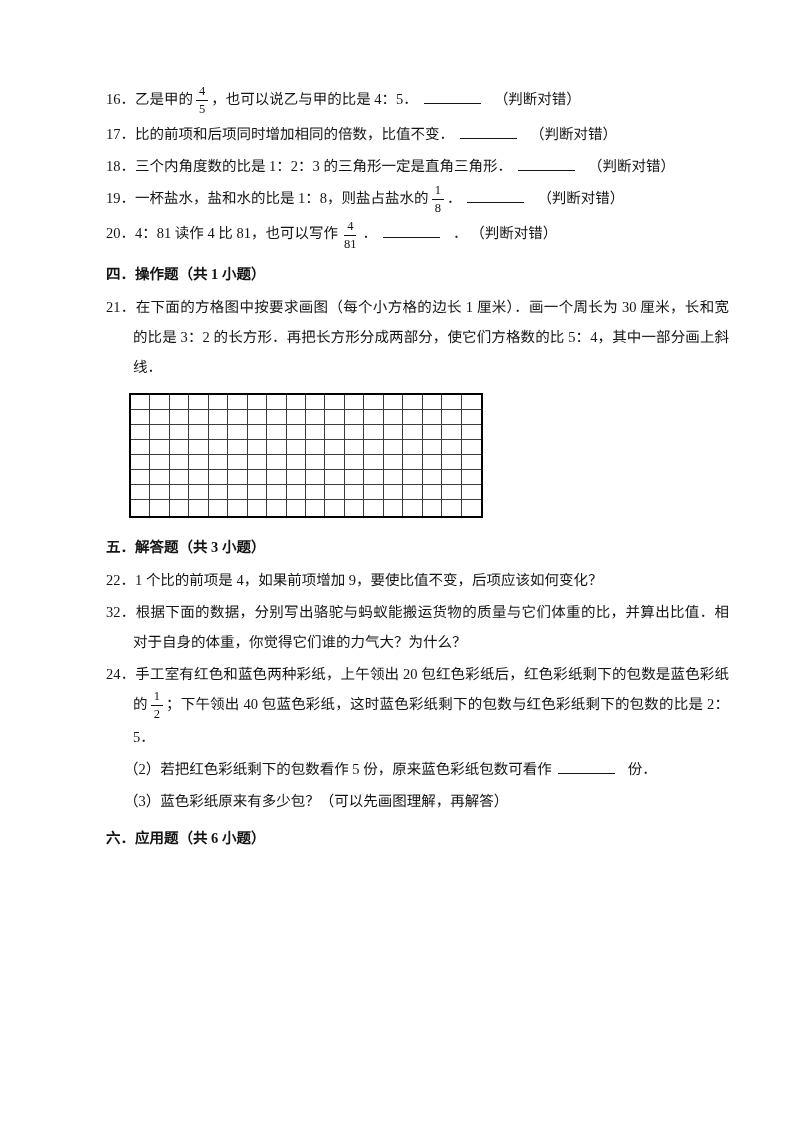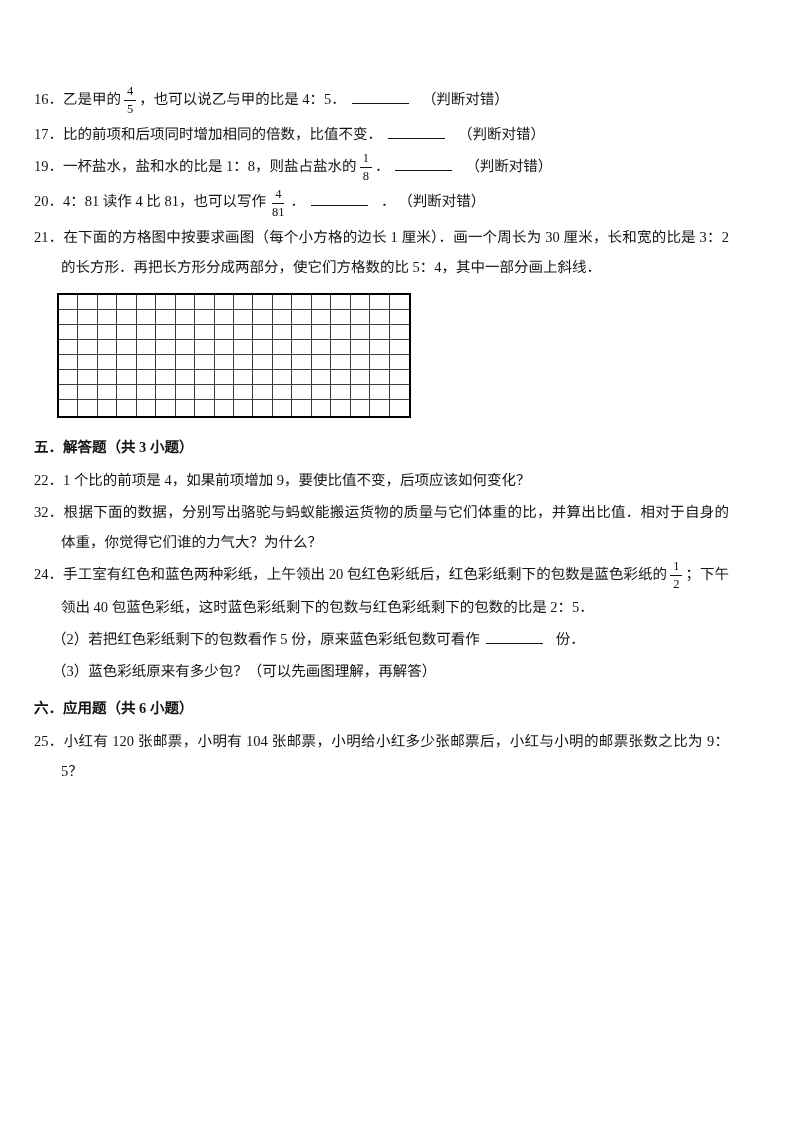--- a/index.html
+++ b/index.html
@@ -1,20 +1,20 @@
 <!DOCTYPE html>
 <html lang="zh-CN"><head>
 <meta charset="utf-8">
 <style>
   html, body { margin:0; padding:0; background:#ffffff; }
   .page {
     position: relative;
     width: 793px; height: 1122px;
     box-sizing: border-box;
-    padding: 84px 64px 0 34px;
+    padding: 84px 64px 0 106px;
     background: #ffffff;
     color: #141414;
     font-family: "Liberation Serif", "DejaVu Serif", serif;
     font-size: 14.5px;
     overflow: hidden;
   }
   .q {
     margin: 0 0 2px 0;
     line-height: 30px;
     padding-left: 27px;
@@ -75,31 +75,33 @@
 
 <div class="page">
 
   <p class="q"><span class="qno">16．</span><span>乙是甲的</span><span class="frac">
         <span class="fnum">4</span>
         <span class="fden">5</span>
       </span><span>，也可以说乙与甲的比是 4：5．</span><span class="blank"></span><span>（判断对错）</span></p>
 
   <p class="q"><span class="qno">17．</span><span>比的前项和后项同时增加相同的倍数，比值不变．</span><span class="blank"></span><span>（判断对错）</span></p>
 
+  <p class="q"><span class="qno">18．</span><span>三个内角度数的比是 1：2：3 的三角形一定是直角三角形．</span><span class="blank"></span><span>（判断对错）</span></p>
 
   <p class="q"><span class="qno">19．</span><span>一杯盐水，盐和水的比是 1：8，则盐占盐水的</span><span class="frac">
         <span class="fnum">1</span>
         <span class="fden">8</span>
       </span><span>．</span><span class="blank"></span><span>（判断对错）</span></p>
 
   <p class="q"><span class="qno">20．</span><span>4：81 读作 4 比 81，也可以写作</span><span class="frac">
         <span class="fnum">4</span>
         <span class="fden">81</span>
       </span><span>．</span><span class="blank"></span><span>．</span><span class="gap">（判断对错）</span></p>
 
+  <p class="sec">四．操作题（共 1 小题）</p>
 
   <p class="q"><span class="qno">21．</span><span>在下面的方格图中按要求画图（每个小方格的边长 1 厘米）．画一个周长为 30 厘米，长和宽的比是 3：2 的长方形．再把长方形分成两部分，使它们方格数的比 5：4，其中一部分画上斜线．</span></p>
 
   <div class="gridbox" style="grid-template-columns: repeat(18, 1fr); grid-template-rows: repeat(8, 1fr);">
       <div style="border-right: 1px solid rgb(60, 60, 60); border-bottom: 1px solid rgb(60, 60, 60);"></div>
       <div style="border-right: 1px solid rgb(60, 60, 60); border-bottom: 1px solid rgb(60, 60, 60);"></div>
       <div style="border-right: 1px solid rgb(60, 60, 60); border-bottom: 1px solid rgb(60, 60, 60);"></div>
       <div style="border-right: 1px solid rgb(60, 60, 60); border-bottom: 1px solid rgb(60, 60, 60);"></div>
       <div style="border-right: 1px solid rgb(60, 60, 60); border-bottom: 1px solid rgb(60, 60, 60);"></div>
       <div style="border-right: 1px solid rgb(60, 60, 60); border-bottom: 1px solid rgb(60, 60, 60);"></div>
@@ -255,16 +257,15 @@
         <span class="fden">2</span>
       </span><span>；下午领出 40 包蓝色彩纸，这时蓝色彩纸剩下的包数与红色彩纸剩下的包数的比是 2：5．</span></p>
 
 
   <p class="sub"><span>（2）若把红色彩纸剩下的包数看作 5 份，原来蓝色彩纸包数可看作</span><span class="blank"></span><span>份．</span></p>
 
   <p class="sub"><span>（3）蓝色彩纸原来有多少包？（可以先画图理解，再解答）</span></p>
 
   <p class="sec">六．应用题（共 6 小题）</p>
 
-  <p class="q"><span class="qno">25．</span><span>小红有 120 张邮票，小明有 104 张邮票，小明给小红多少张邮票后，小红与小明的邮票张数之比为 9：5？</span></p>
 
 
 </div>
 
 </body></html>

